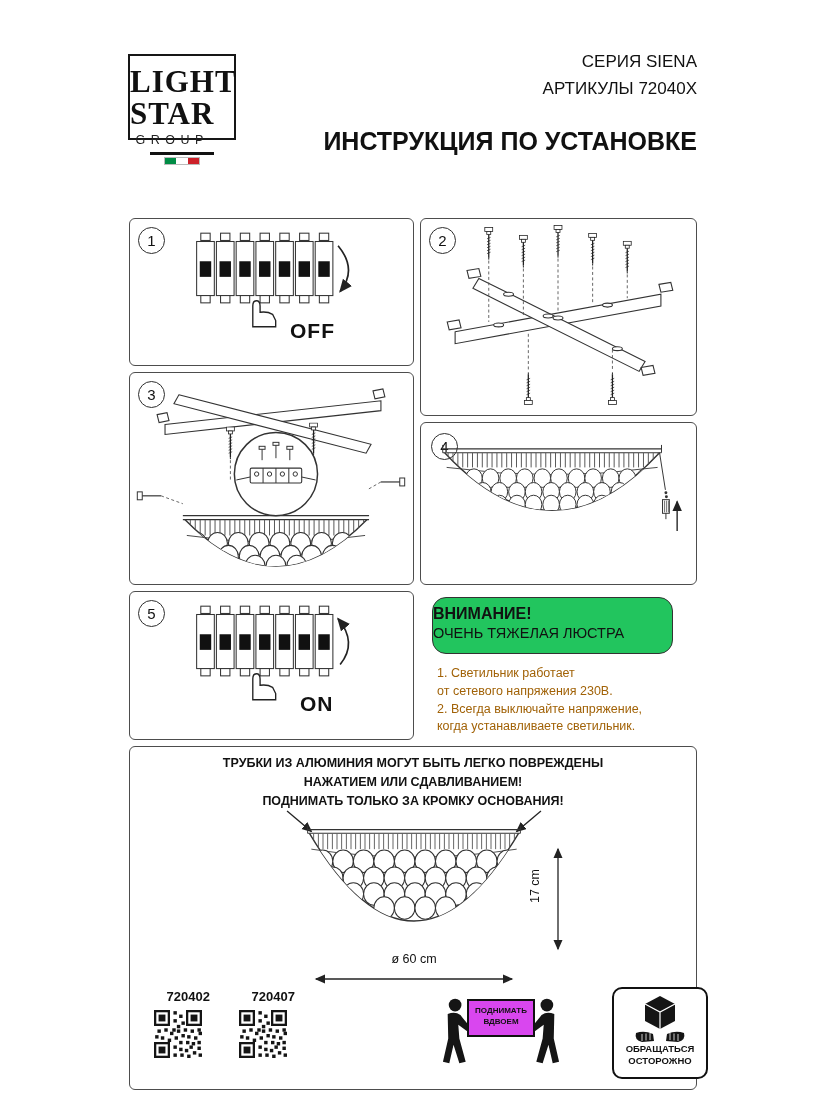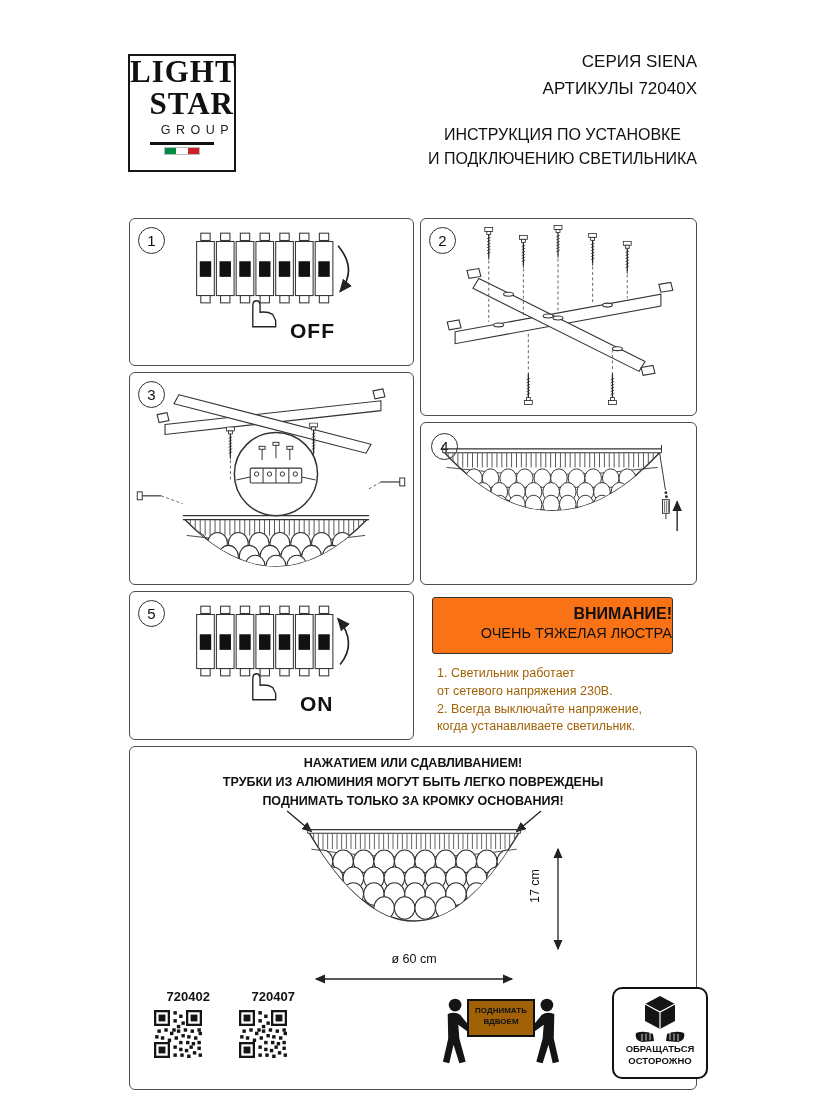--- a/index.html
+++ b/index.html
@@ -4,38 +4,38 @@
 <style>
   *{box-sizing:border-box;margin:0;padding:0}
   html,body{background:#fff}
   body{font-family:"Liberation Sans",sans-serif;color:#111}
   #page{position:relative;width:826px;height:1100px;background:#fff;overflow:hidden}
   .abs{position:absolute}
   .panel{position:absolute;border:1.3px solid #4d4d4d;border-radius:6px;background:#fff}
   .num{position:absolute;width:27px;height:27px;border:1.6px solid #2e2e2e;border-radius:50%;
        display:flex;align-items:center;justify-content:center;font-size:15px;background:#fff}
   .hdr-small{font-size:17px;font-weight:normal;line-height:1.6;text-align:right}
-  .hdr-big{font-size:16px;font-weight:normal;line-height:1.5;text-align:center}
+  .hdr-big{font-size:25px;font-weight:bold;line-height:1.5;text-align:right}
   .switch-label{font-size:21px;font-weight:bold;letter-spacing:1px}
-  .att-box{position:absolute;border:1.4px solid #333;border-radius:3px;text-align:right;background:#f97316}
+  .att-box{position:absolute;border:1.4px solid #333;border-radius:14px;text-align:left;background:#22c55e}
   .att-title{font-size:16px;font-weight:bold;margin-top:7px}
   .att-sub{font-size:14.5px;font-weight:normal;margin-top:2px}
   .notes{position:absolute;font-size:12.5px;line-height:1.42;color:#a16207}
   .caution{position:absolute;left:0;width:100%;text-align:center;font-weight:bold;font-size:12.5px;line-height:1.5}
   .code{position:absolute;font-weight:bold;font-size:13px;width:62px;text-align:right}
   .dim-label{position:absolute;font-size:12.5px;text-align:center}
-  .logo{position:absolute;left:128px;top:54px;width:108px;height:118px;border:2.5px solid #161616;
-        text-align:right;font-family:"Liberation Serif",serif;}
+  .logo{position:absolute;left:128px;top:54px;width:108px;height:86px;border:2.5px solid #161616;
+        text-align:left;font-family:"Liberation Serif",serif;padding-top:10px}
   .logo .w{font-size:31px;font-weight:bold;line-height:1.02;letter-spacing:1px}
   .logo .g{font-family:"Liberation Sans",sans-serif;font-size:12.5px;letter-spacing:5.5px;text-indent:5.5px;margin-top:4px;color:#222}
   .rule{width:64px;height:2.5px;background:#111;margin:5px auto 0}
   .flag{width:36px;height:8px;margin:2px auto 0;display:flex;border:0.5px solid #bbb}
   .flag span{flex:1}
   .lift-wrap{position:absolute}
-  .lift-box{position:absolute;border:2px solid #111;background:#a16207;text-align:center;font-weight:bold;
+  .lift-box{position:absolute;border:2px solid #111;background:#d946ef;text-align:center;font-weight:bold;
             font-size:8px;line-height:1.35;padding-top:5px;z-index:2}
   .care{position:absolute;border:2px solid #111;border-radius:10px;background:#fff;text-align:center}
   .care-label{font-weight:bold;font-size:9.5px;line-height:1.3}
   svg{display:block}
   .mirror{transform:scaleX(-1)}
 </style>
 </head>
 <body>
 
 <svg width="0" height="0" style="position:absolute" aria-hidden="true">
@@ -126,21 +126,20 @@
         <span style="background:#CD212A"></span>
     </div>
   </div>
 
   <div class="abs hdr-small" style="right:129px;top:48px">
     <div>СЕРИЯ SIENA</div>
     <div>АРТИКУЛЫ 72040X</div>
   </div>
   <div class="abs hdr-big" style="right:129px;top:123px">
     <div>ИНСТРУКЦИЯ ПО УСТАНОВКЕ</div>
-    <div>И ПОДКЛЮЧЕНИЮ СВЕТИЛЬНИКА</div>
   </div>
 
   <div class="panel" style="left:129px;top:218px;width:285px;height:148px">
     <div class="num" style="left:8px;top:8px">
         <span>1</span>
       </div>
     <svg class="abs" style="left:50px;top:12px" width="182" height="99" viewBox="0 0 175 95">
       <defs>
           <marker id="ar1" markerWidth="9" markerHeight="9" refX="7" refY="3.5" orient="auto">
             <path d="M0,0 L8,3.5 L0,7 Z" fill="#222"></path>
@@ -431,22 +430,22 @@
   </div>
   <div class="notes" style="left:437px;top:665px;width:262px">
     <div>1. Светильник работает</div>
     <div>от сетевого напряжения 230В.</div>
     <div>2. Всегда выключайте напряжение,</div>
     <div>когда устанавливаете светильник.</div>
   </div>
 
   <div class="panel" style="left:129px;top:746px;width:568px;height:344px">
     <div class="caution" style="top:7px">
+      <div>ТРУБКИ ИЗ АЛЮМИНИЯ МОГУТ БЫТЬ ЛЕГКО ПОВРЕЖДЕНЫ</div>
       <div>НАЖАТИЕМ ИЛИ СДАВЛИВАНИЕМ!</div>
-      <div>ТРУБКИ ИЗ АЛЮМИНИЯ МОГУТ БЫТЬ ЛЕГКО ПОВРЕЖДЕНЫ</div>
       <div>ПОДНИМАТЬ ТОЛЬКО ЗА КРОМКУ ОСНОВАНИЯ!</div>
     </div>
 
     <svg class="abs" style="left:144px;top:60px" width="280" height="145" viewBox="0 0 300 155">
       <defs>
         <pattern id="rbB" width="5" height="20" patternUnits="userSpaceOnUse">
             <line x1="2.5" y1="0" x2="2.5" y2="20" stroke="#555" stroke-width="1"></line>
           </pattern>
         <clipPath id="clB">
             <path d="M38,28 Q150,216 262,28 Z"></path>

